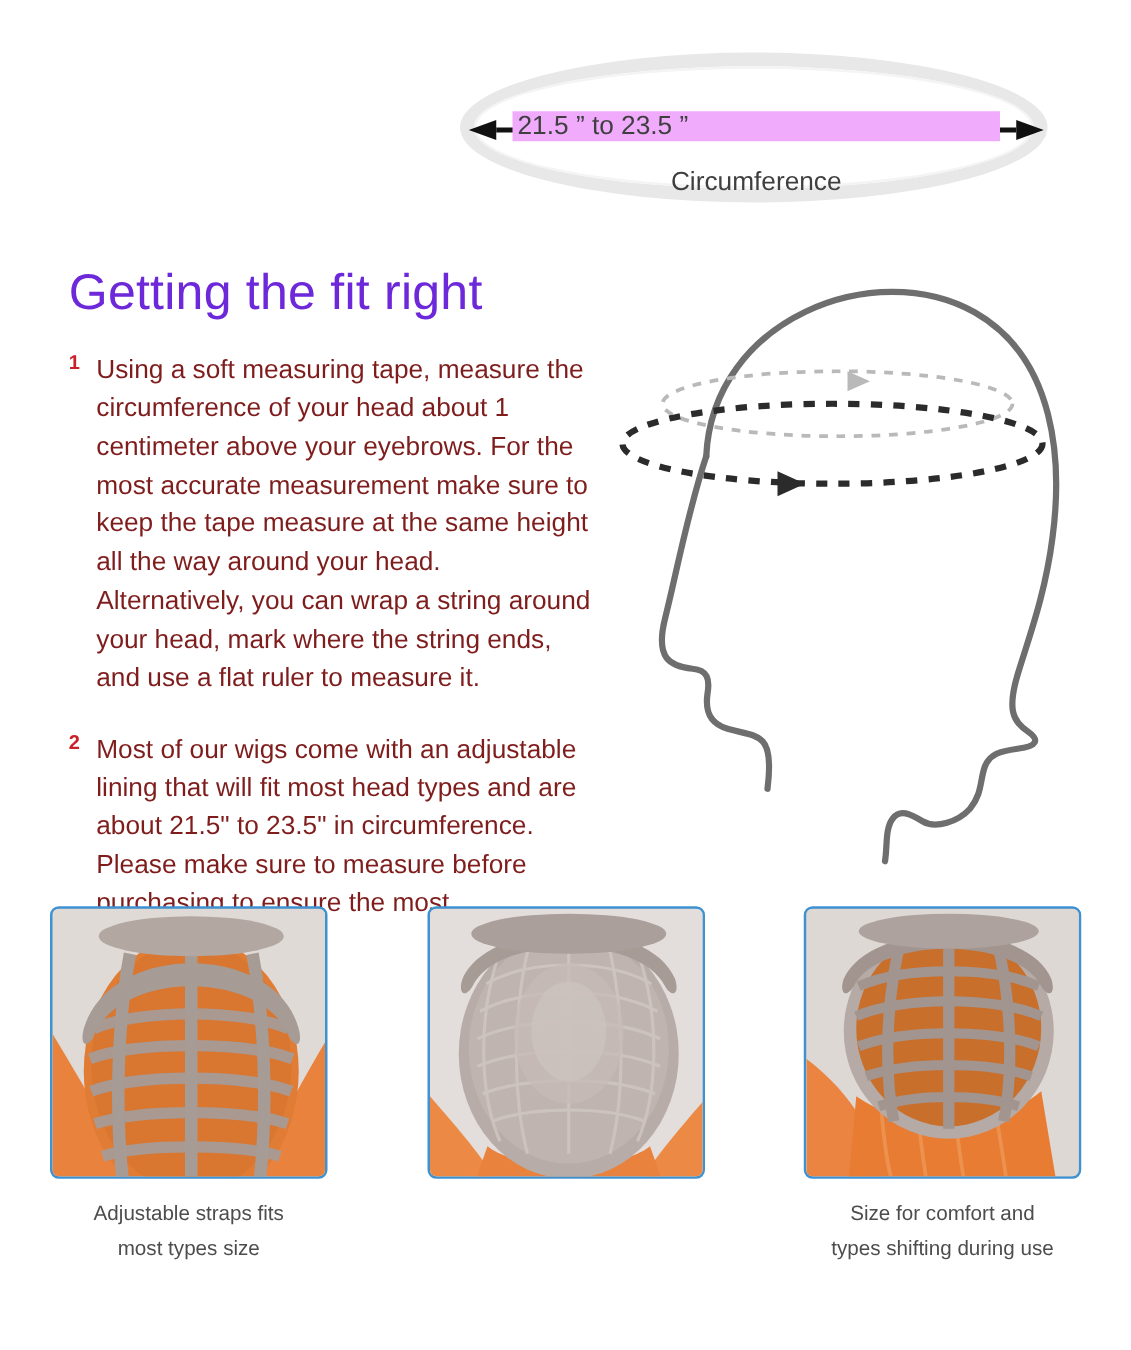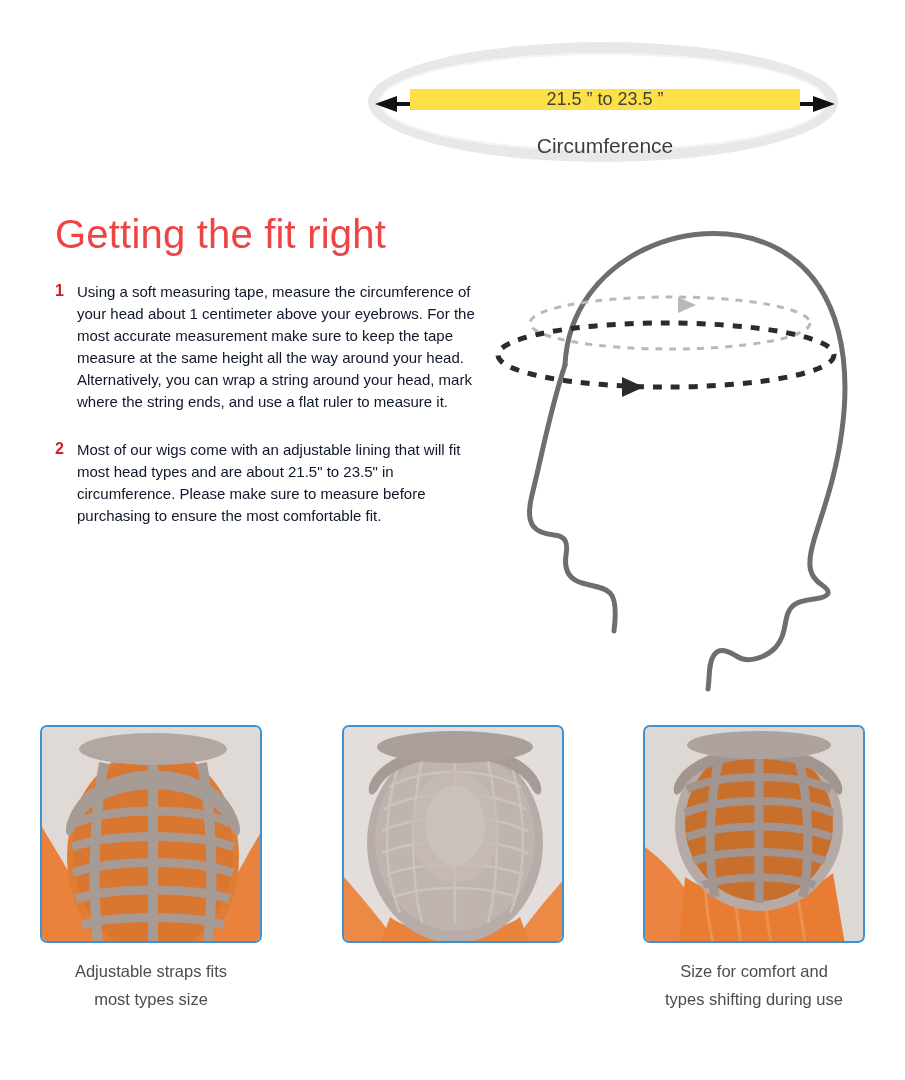--- a/index.html
+++ b/index.html
@@ -57,47 +57,47 @@
     width: 0; height: 0;
     border-top: 8px solid transparent;
     border-bottom: 8px solid transparent;
   }
   .arrow-head.left { left: 0; border-right: 22px solid #111; }
   .arrow-head.right { right: 0; border-left: 22px solid #111; }
   .band-measure {
     position: absolute;
     left: 410px; top: 89px;
     width: 390px;
-    text-align: center;
-    font-size: 18px;
+    text-align: left;
+    font-size: 21px;
     color: #3f3f3f;
-    background: #fde047;
+    background: #f0abfc;
     padding: 0 4px;
   }
 
   
   .left-col { position: absolute; left: 55px; top: 212px; width: 420px; }
   .heading {
     font-size: 40px;
     font-weight: 400;
-    color: #ef4444;
+    color: #6d28d9;
     margin: 0 0 24px 0;
     letter-spacing: 0.2px;
   }
   .step { position: relative; padding-left: 22px; margin-bottom: 26px; }
   .step-num {
     position: absolute; left: 0; top: 1px;
     color: #cc2029;
     font-weight: bold;
     font-size: 16px;
   }
   .step-text {
-    font-size: 15px;
+    font-size: 21px;
     line-height: 1.47;
-    color: #0f172a;
+    color: #7f1d1d;
   }
 
   
   .head-area { position: absolute; left: 470px; top: 195px; width: 420px; height: 510px; }
 
   
   .cards {
     position: absolute;
     left: 40px; top: 725px;
     width: 825px;

